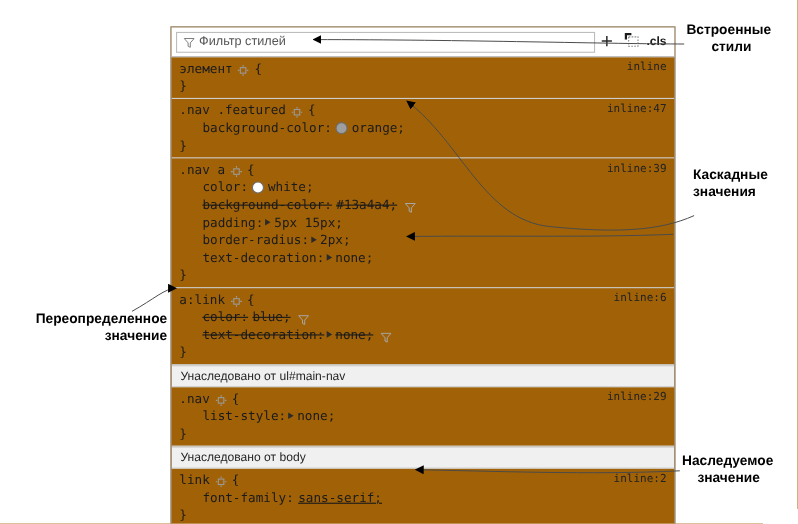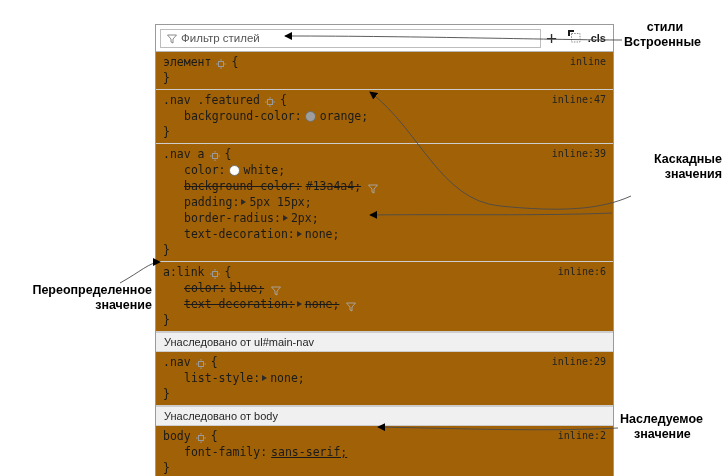--- a/index.html
+++ b/index.html
@@ -58,21 +58,21 @@
   .underline-val{text-decoration:underline;}
   .inherit-head{
     background:#f0f0f0;border-bottom:1px solid #cdcdcd;border-top:1px solid #cdcdcd;
     padding:3px 8px;font-family:"Liberation Sans",sans-serif;font-size:11px;color:#262626;
   }
 
   
   .anno{position:absolute;font-family:"Liberation Sans",sans-serif;
     font-size:12.5px;font-weight:bold;color:#000;line-height:15px;}
   #anno-inline{left:624px;top:20px;width:100px;}
-  #anno-cascade{left:630px;top:152px;width:92px;text-align:right;}
+  #anno-cascade{left:630px;top:152px;width:92px;text-align:left;}
   #anno-override{left:2px;top:283px;width:150px;text-align:right;}
   #anno-inherited{left:620px;top:412px;width:104px;}
   .leader{position:absolute;overflow:visible;pointer-events:none;}
 </style>
 </head>
 <body>
 
 <div id="styles-panel">
 
   <div class="filter-bar">
@@ -230,43 +230,43 @@
         <span class="txt">list-style:</span>
         <span class="tri"></span>
         <span class="txt">none;</span>
       </div>
       <div class="close-brace">}</div>
     </div>
 
     <div class="inherit-head">Унаследовано от body</div>
     <div class="rule">
       <div class="rule-head">
-        <span class="sel">body</span>
+        <span class="sel">link</span>
         <span class="elem-icon">
           <svg viewBox="0 0 10 10" width="10" height="10">
               <rect x="2.5" y="2.5" width="5" height="5" fill="none" stroke="#9a9a9a" stroke-width="1"></rect>
               <path d="M5 0v1.6M5 8.4V10M0 5h1.6M8.4 5H10" stroke="#9a9a9a" stroke-width="1"></path>
             </svg>
         </span>
         <span class="brace">{</span>
         <span class="origin">inline:2</span>
       </div>
       <div class="decl">
         <span class="txt">font-family:</span>
         <span class="txt underline-val" style="margin-left:4px">sans-serif;</span>
       </div>
       <div class="close-brace">}</div>
     </div>
 
   </div>
 </div>
 
 <div class="anno" id="anno-inline">
+  <div>Встроенные</div>
   <div style="text-align:center;padding-right:18px">стили</div>
-  <div>Встроенные</div>
 </div>
 
 <div class="anno" id="anno-cascade">
   <div>Каскадные</div>
   <div>значения</div>
 </div>
 
 <div class="anno" id="anno-override">
   <div>Переопределенное</div>
   <div>значение</div>

